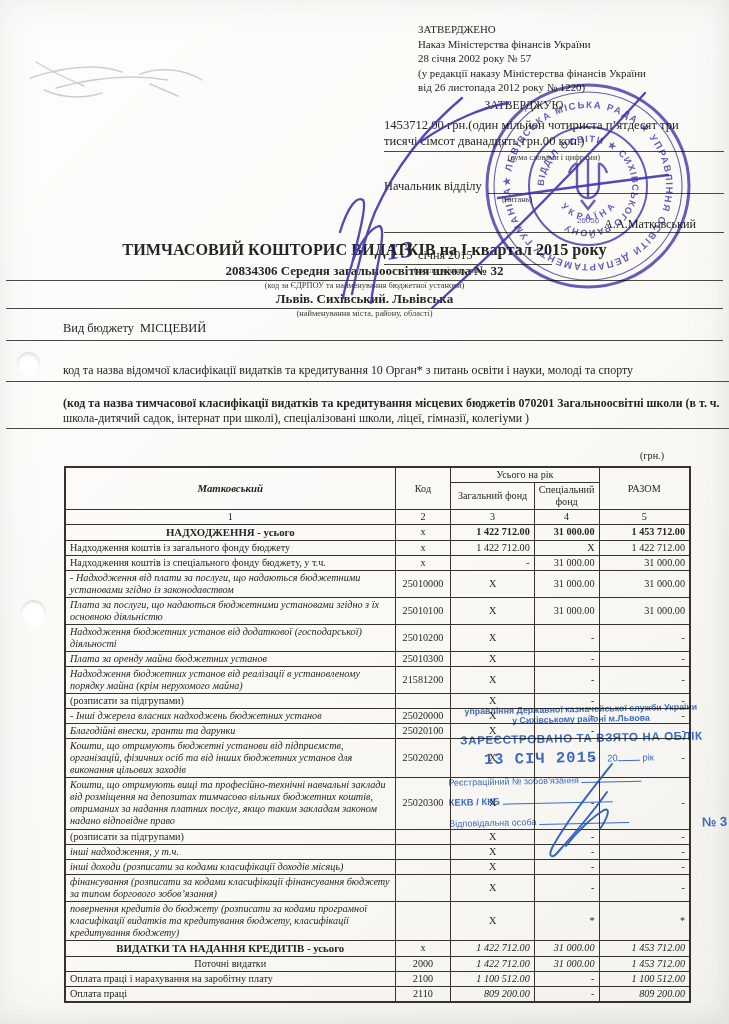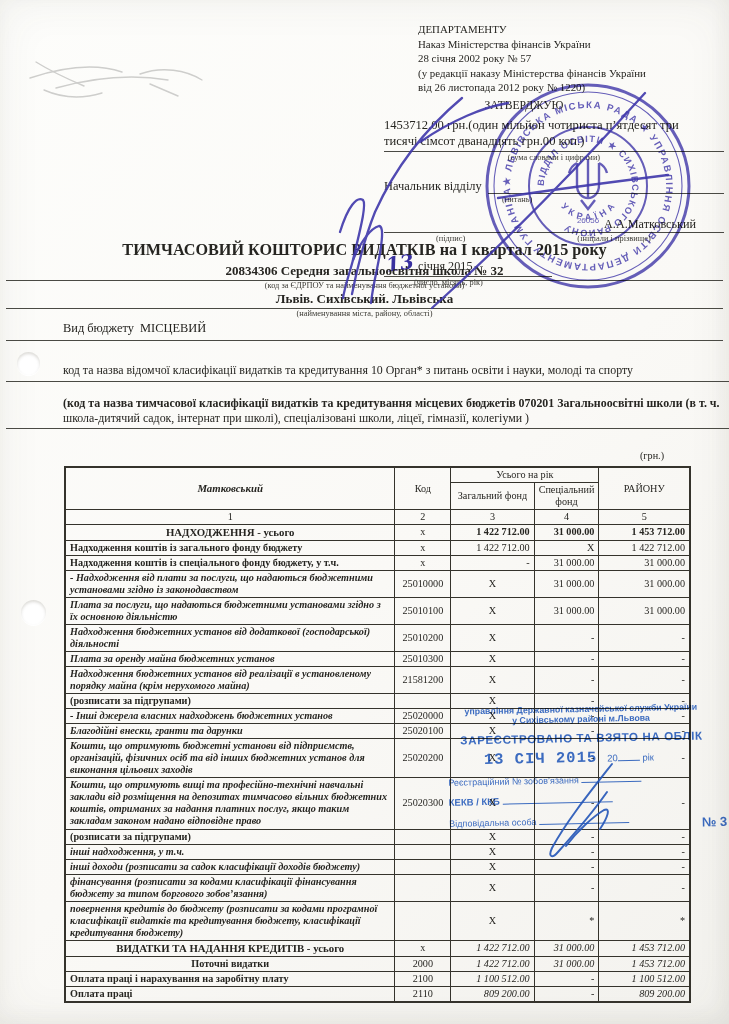--- a/index.html
+++ b/index.html
@@ -42,21 +42,21 @@
   .cls .u2{border-bottom:1px solid #4a4a44;padding:0 0 2px 57px;}
   .gap1{height:13px;}
   .grn{position:absolute;top:450px;left:612px;width:80px;text-align:center;font-size:10.2px;}
   
   table.budget{position:absolute;left:64px;top:466px;width:627px;border-collapse:collapse;
     font-size:10.2px;line-height:1.18;}
   table.budget th,table.budget td{border:1px solid #35332c;padding:1px 4px;vertical-align:middle;}
   table.budget{border:2px solid #35332c;}
   th.hname{font-weight:bold;font-style:italic;font-size:10.8px;}
   th{font-weight:normal;text-align:center;}
-  td.nm{text-align:left;font-weight:bold;}
+  td.nm{text-align:left;}
   td.nm.i{font-style:italic;}
   td.nm.bc{font-weight:bold;text-align:center;font-size:10.8px;}
   td.nm.c{text-align:center;}
   td.ac{text-align:center;}
   td.ar{text-align:right;}
   tr.vi td.val{font-style:italic;}
   tr.vb td.val{font-weight:bold;}
   
   .round-stamp{position:absolute;left:481px;top:79px;width:214px;height:214px;
     opacity:.82;mix-blend-mode:multiply;pointer-events:none;}
@@ -88,44 +88,40 @@
       <path d="M44,90 C62,98 82,99 102,93"></path>
       <path d="M36,62 C52,72 70,80 84,86"></path>
       <path d="M150,84 L178,96"></path>
     </g>
   </svg>
 
   <div class="punch" style="left:17px;top:352px;width:23px;height:23px;"></div>
   <div class="punch" style="left:21px;top:600px;width:25px;height:25px;"></div>
 
   <div class="approval">
-    <div class="ind">ДЕПАРТАМЕНТУ</div>
+    <div class="ind">ЗАТВЕРДЖЕНО</div>
     <div class="ind">Наказ Міністерства фінансів України</div>
     <div class="ind">28 січня 2002 року № 57</div>
     <div class="ind">(у редакції наказу Міністерства фінансів України</div>
     <div class="ind">від 26 листопада 2012 року № 1220)</div>
     <div class="approve-center">ЗАТВЕРДЖУЮ</div>
     <div class="amount">1453712.00 грн.(один мільйон чотириста п’ятдесят три</div>
     <div class="amount2">тисячі сімсот дванадцять грн.00 коп.)</div>
     <div class="cap">(сума словами і цифрами)</div>
 
     <div class="sigrow">
       <span>Начальник відділу</span>
       <span class="line"></span>
     </div>
     <div class="caps-row">
       <span style="margin-left:118px;">(питань)</span>
     </div>
 
     <div class="fullline">
       <span class="signer">А.А.Матковський</span>
-    </div>
-    <div class="caps-row">
-      <span style="margin-left:52px;">(підпис)</span>
-      <span style="margin-left:112px;">(ініціали і прізвище)</span>
     </div>
 
     <div class="dateline">
       <span class="hand13">13</span>
       <span class="datetxt">січня 2015</span>
     </div>
     <div class="caps-row">
       <span style="margin-left:30px;">(число, місяць, рік)</span>
     </div>
   </div>
@@ -157,21 +153,21 @@
         <col style="width:56px">
         <col style="width:84px">
       <col style="width:60px">
         <col style="width:92px">
     </colgroup>
     <thead>
       <tr>
         <th rowspan="2" class="hname">Матковський</th>
         <th rowspan="2">Код</th>
         <th colspan="2">Усього на рік</th>
-        <th rowspan="2">РАЙОНУ</th>
+        <th rowspan="2">РАЗОМ</th>
       </tr>
       <tr>
         <th>Загальний фонд</th>
         <th>Спеціальний фонд</th>
       </tr>
       <tr>
         <th class="numrow">1</th>
         <th class="numrow">2</th>
         <th class="numrow">3</th>
         <th class="numrow">4</th>
@@ -278,21 +274,21 @@
           <td class="ar val">-</td>
         </tr>
         <tr>
           <td class="nm i">інші надходження, у т.ч.</td>
           <td class="ac"></td>
           <td class="ac val">X</td>
           <td class="ar val">-</td>
           <td class="ar val">-</td>
         </tr>
         <tr>
-          <td class="nm i">інші доходи (розписати за садок класифікації доходів бюджету)</td>
+          <td class="nm i">інші доходи (розписати за кодами класифікації доходів місяць)</td>
           <td class="ac"></td>
           <td class="ac val">X</td>
           <td class="ar val">-</td>
           <td class="ar val">-</td>
         </tr>
         <tr>
           <td class="nm i">фінансування (розписати за кодами класифікації фінансування бюджету  за типом боргового зобов’язання)</td>
           <td class="ac"></td>
           <td class="ac val">X</td>
           <td class="ar val">-</td>

